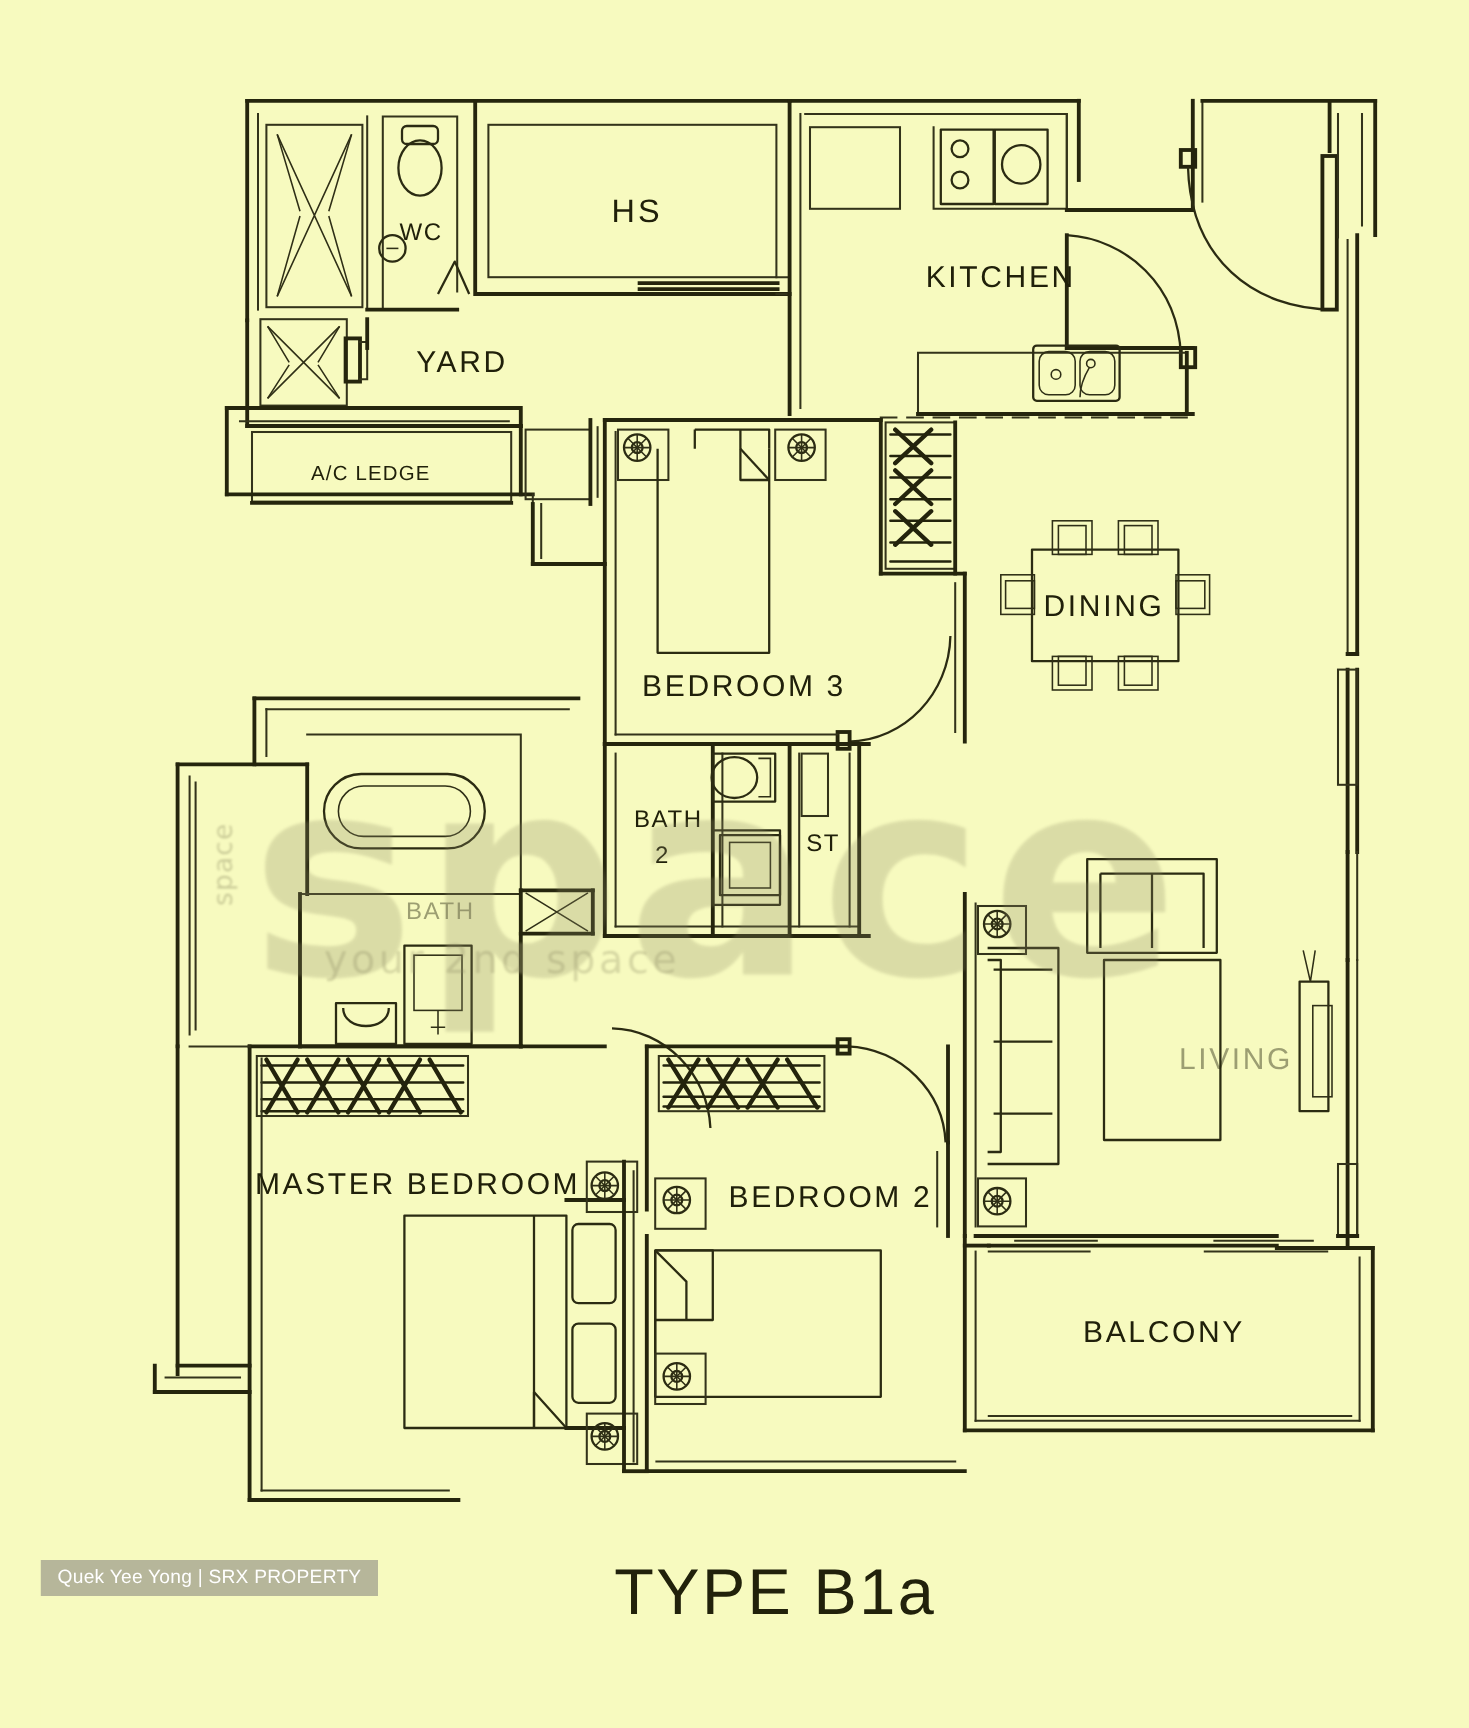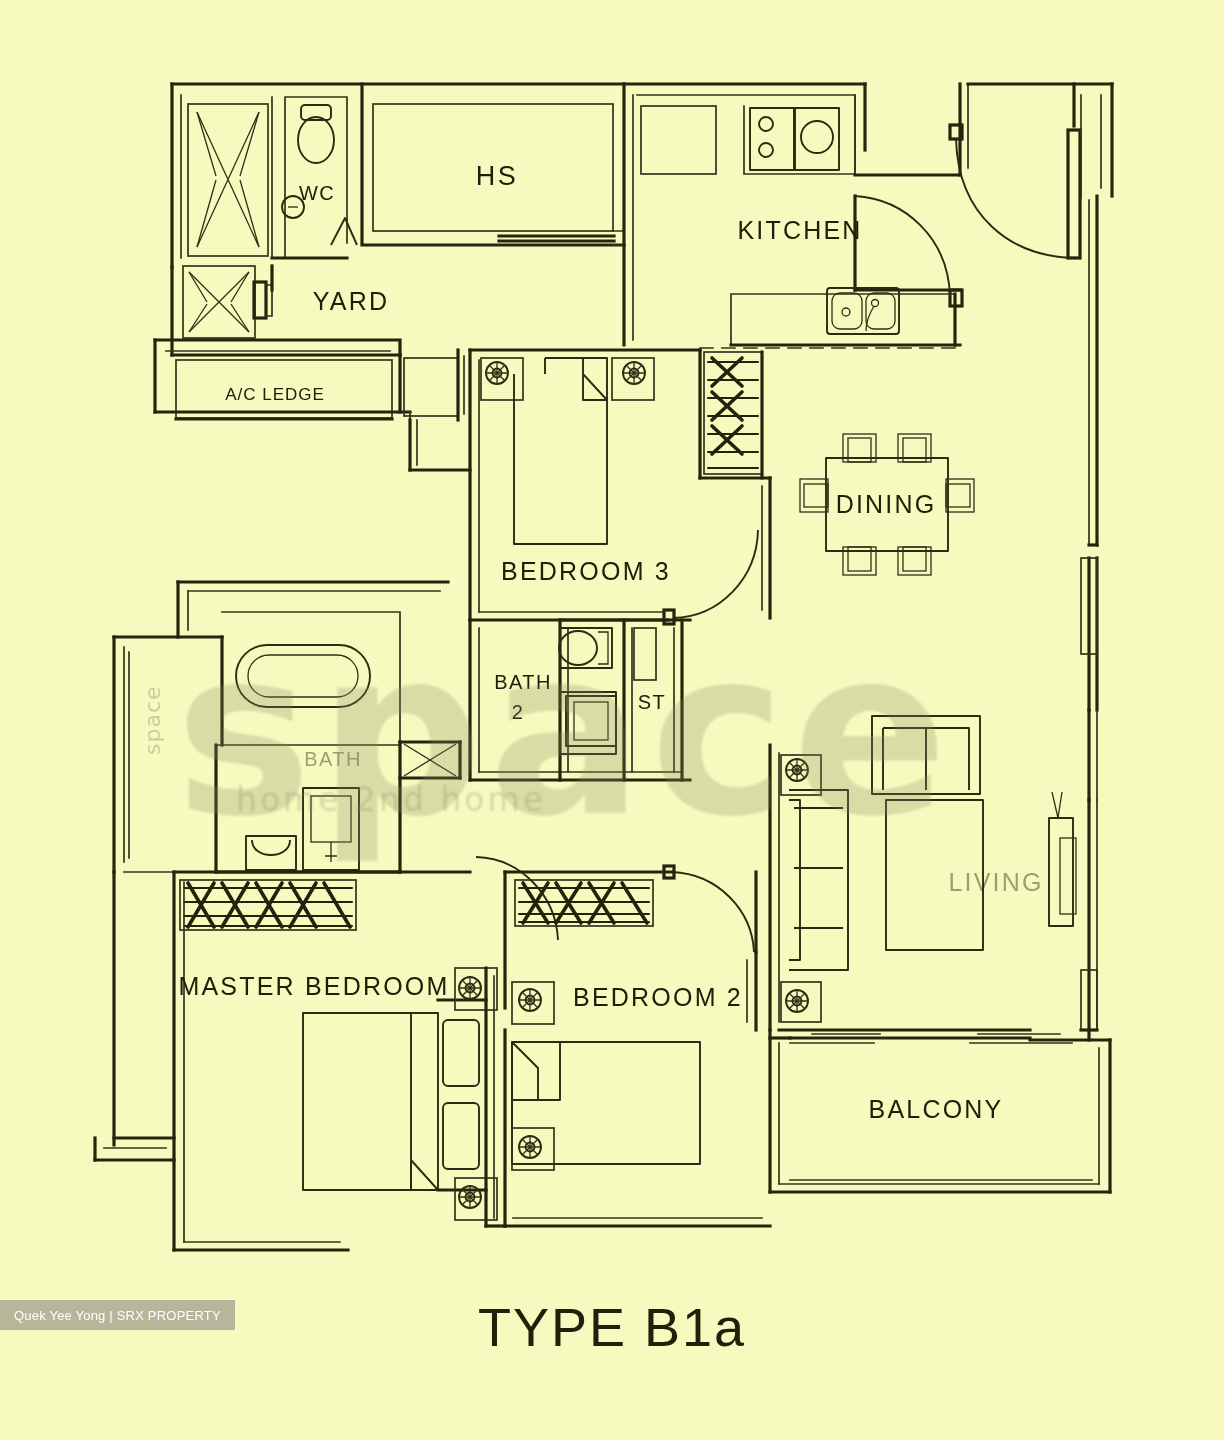--- a/index.html
+++ b/index.html
@@ -11,20 +11,21 @@
     width: 1224px;
     height: 1440px;
     position: relative;
     font-family: "Liberation Sans", sans-serif;
     overflow: hidden;
   }
   #floorplan-root {
     position: absolute;
     inset: 0;
     background: #f7fabf;
+    margin-left: 34px;
   }
   svg#plan {
     display: block;
     width: 1224px;
     height: 1440px;
   }
   .wall      { fill: none; stroke: #25250d; stroke-width: 3.2; stroke-linecap: square; }
   .wall-thin { fill: none; stroke: #33331a; stroke-width: 1.7; stroke-linecap: square; }
   .fixture   { fill: none; stroke: #2b2b12; stroke-width: 1.9; stroke-linejoin: round; }
   .fixture-thin { fill: none; stroke: #2f2f16; stroke-width: 1.3; }
@@ -97,21 +98,21 @@
     position: absolute;
     left: 0;
     top: 1300px;
     height: 30px;
     display: flex;
     align-items: center;
     padding: 0 14px;
     background: #b6b69a;
     color: #ffffff;
     font-family: "Liberation Sans", sans-serif;
-    font-size: 13px;
+    font-size: 16px;
     letter-spacing: 0.2px;
     white-space: nowrap;
   }
 
   
   #title-block {
     position: absolute;
     left: 0;
     top: 1296px;
     width: 1224px;
@@ -527,21 +528,21 @@
       <text class="roomlabel faded" x="996" y="891">LIVING</text>
       <text class="roomlabel" x="314" y="995">MASTER BEDROOM</text>
       <text class="roomlabel" x="658" y="1006">BEDROOM 2</text>
       <text class="roomlabel" x="936" y="1118">BALCONY</text>
     </g>
 
   </svg>
 
   <div id="watermark-layer">
     <div class="wm-main">space</div>
-    <div class="wm-sub">home 2nd home</div>
+    <div class="wm-sub">your 2nd space</div>
     <div class="wm-side">space</div>
   </div>
 
   <div id="credit-badge">Quek Yee Yong | SRX PROPERTY</div>
 
   <div id="title-block">
     <div id="plan-title">TYPE B1a</div>
   </div>
 
 </div>

